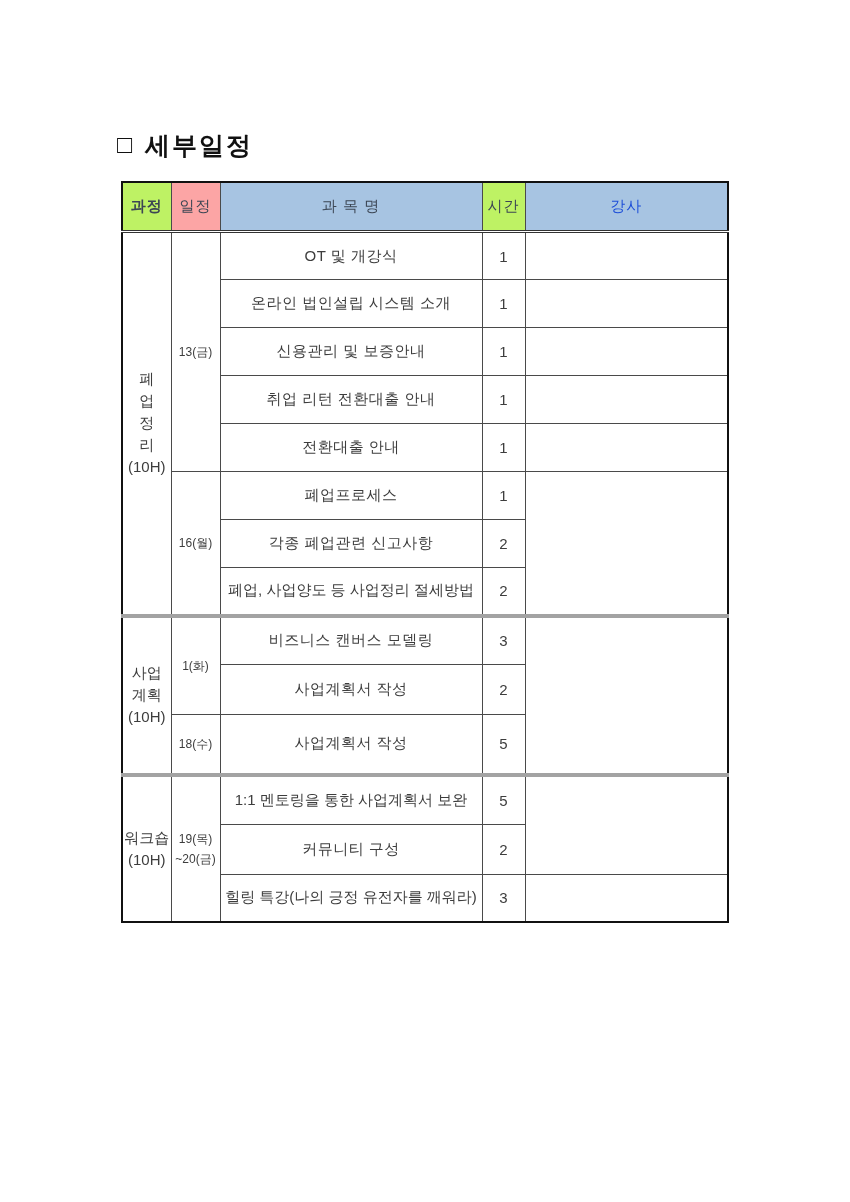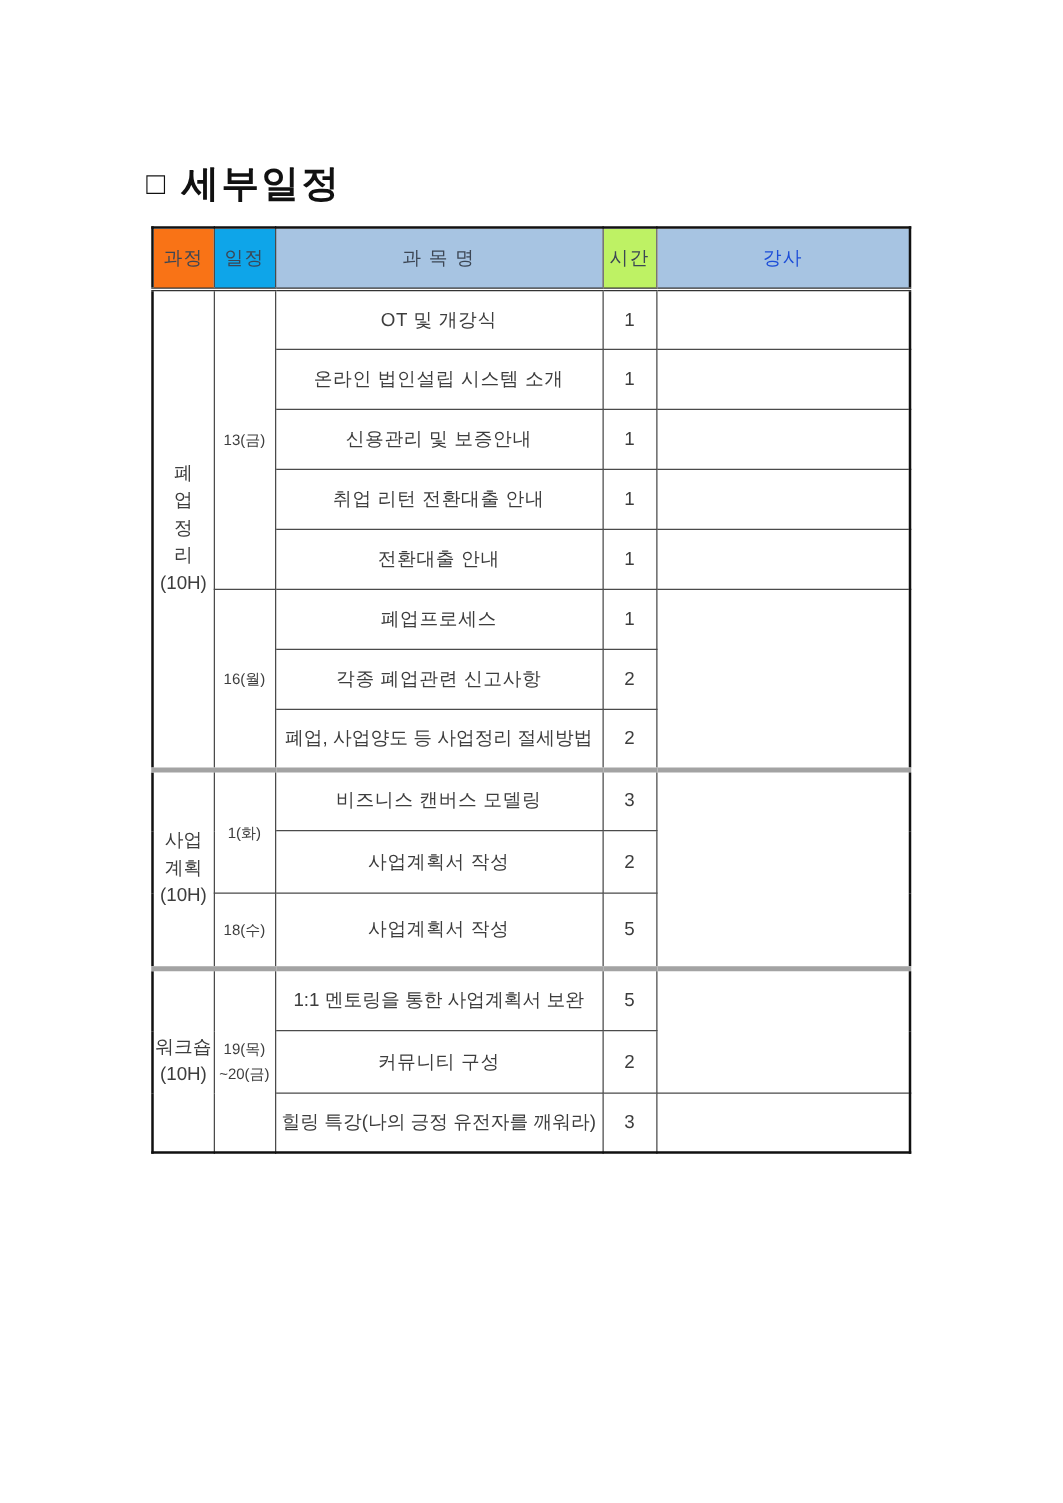--- a/index.html
+++ b/index.html
@@ -13,21 +13,21 @@
   .page-title {
     position:absolute; left:117px; top:133px;
     display:flex; align-items:center; gap:13px;
     font-weight:bold; color:#111111;
   }
   .page-title .checkbox-glyph {
     font-size:25px; font-weight:normal; line-height:1;
     transform:translateY(-1px);
   }
   .page-title .title-text {
-    font-size:30px; letter-spacing:2px; line-height:1;
+    font-size:25px; letter-spacing:2px; line-height:1;
   }
   table.schedule-table {
     position:absolute; left:121px; top:181px;
     width:606px;
     border-collapse:collapse;
     table-layout:fixed;
     border:2px solid #111111;
   }
   .schedule-table td, .schedule-table th {
     border:1px solid #4a4a4a;
@@ -64,22 +64,22 @@
 <table class="schedule-table">
   <colgroup>
     <col style="width:49px">
     <col style="width:49px">
     <col style="width:262px">
     <col style="width:43px">
     <col style="width:203px">
   </colgroup>
   <thead>
     <tr>
-      <th style="background: #f97316; color: rgb(60, 70, 84);">과정</th>
-      <th style="background: #0ea5e9; color: rgb(60, 70, 84);">일정</th>
+      <th style="background: #bef264; color: rgb(60, 70, 84); font-weight: bold;">과정</th>
+      <th style="background: #fca5a5; color: rgb(60, 70, 84);">일정</th>
       <th style="background: rgb(167, 196, 226); color: rgb(60, 70, 84);">과 목 명</th>
       <th style="background: #bef264; color: rgb(60, 70, 84);">시간</th>
       <th style="background: rgb(167, 196, 226); color: #1d4ed8;">강사</th>
     </tr>
   </thead>
   <tbody style="color: rgb(61, 61, 61);">
     <tr style="height:48px">
       <td class="course-cell" rowspan="8">
         <div>폐</div>
         <div>업</div>

